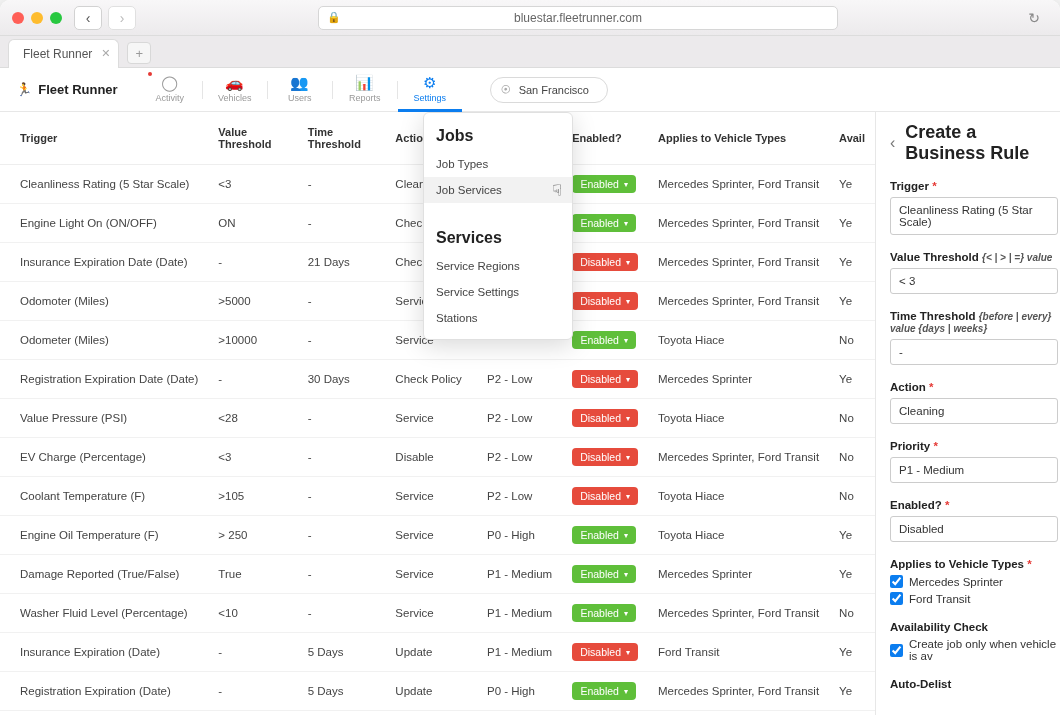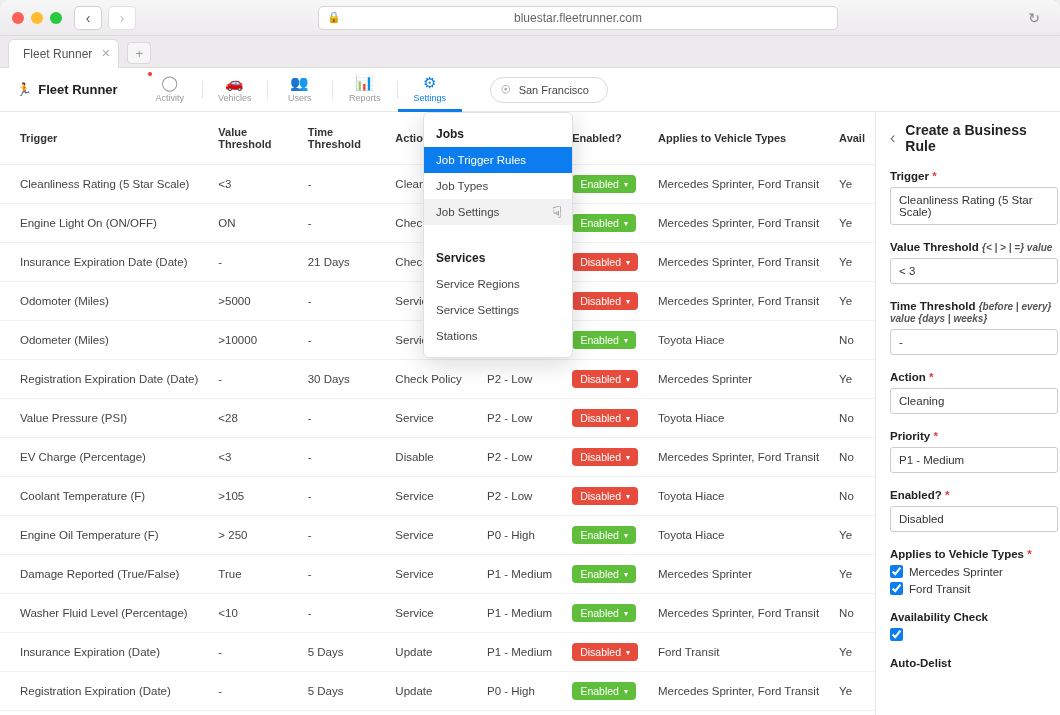--- a/index.html
+++ b/index.html
@@ -40,30 +40,30 @@
 td{font-size:11.5px;color:#444;padding:10px 10px;border-bottom:1px solid #f1f1f1;white-space:nowrap}
 th:first-child,td:first-child{padding-left:20px}
 
 .badge{display:inline-flex;align-items:center;gap:5px;padding:3px 8px;border-radius:4px;color:#fff;font-size:10.5px;min-width:64px;justify-content:center}
 .badge.en{background:#5fbf3a}
 .badge.dis{background:#e64b3c}
 .badge .caret{font-size:8px}
 
 
 .menu{position:absolute;top:0;left:423px;width:150px;background:#fff;border:1px solid #e0e0e0;border-radius:6px;box-shadow:0 6px 24px rgba(0,0,0,0.15);padding:8px 0;z-index:20}
-.menu-hdr{font-weight:700;font-size:12px;padding:6px 12px;color:#222}
+.menu-hdr{font-weight:700;font-size:16px;padding:6px 12px;color:#222}
 .menu-item{font-size:11.5px;padding:7px 12px;color:#444;cursor:pointer;position:relative}
 .menu-item.sel{background:#0b7def;color:#fff}
 .menu-item.hov{background:#f2f2f2}
 .pointer{position:absolute;right:10px;top:4px;font-size:16px}
 
 
 .side-hdr{display:flex;align-items:center;gap:10px;margin-bottom:14px}
 .side-hdr .back{font-size:16px;color:#777}
-.side-hdr h3{font-size:14px;font-weight:700;color:#222}
+.side-hdr h3{font-size:18px;font-weight:700;color:#222}
 .fld-label{font-size:11.5px;font-weight:700;color:#222;margin:16px 0 5px}
 .fld-sub{font-size:10px;font-weight:600;color:#555;font-style:italic}
 .req{color:#e53935;font-weight:700}
 .fld-input{border:1px solid #ccc;border-radius:3px;padding:6px 8px;font-size:11.5px;color:#333;margin-bottom:6px;width:168px}
 .chk-row{display:flex;align-items:center;gap:6px;font-size:11.5px;color:#333;margin:4px 0}
 .chk-row input{accent-color:#0b7def}
 
 </style>
 </head>
 <body>
@@ -337,24 +337,23 @@
               <td>P0 - High</td>
               <td></td>
               <td>Ford Transit</td>
               <td>Ye</td>
             </tr>
           </tbody>
       </table>
 
       <div class="menu">
         <div class="menu-hdr">Jobs</div>
-        <div class="menu-item sel">Job Trigger Rules</div>
         <div class="menu-item">Job Types</div>
         <div class="menu-item hov">
-          <span>Job Settings</span>
+          <span>Job Services</span>
           <span class="pointer">☟</span>
         </div>
         <div class="menu-hdr" style="margin-top:20px">Services</div>
         <div class="menu-item">Service Regions</div>
         <div class="menu-item">Service Settings</div>
         <div class="menu-item">Stations</div>
       </div>
     </div>
 
     <div class="side">
@@ -387,19 +386,20 @@
           <span>Mercedes Sprinter</span>
         </div>
       <div class="chk-row">
           <input type="checkbox" checked="" style="">
           <span>Ford Transit</span>
         </div>
 
       <div class="fld-label">Availability Check</div>
       <div class="chk-row">
           <input type="checkbox" checked="" style="">
+          <span>Create job only when vehicle is av</span>
         </div>
 
       <div class="fld-label">Auto-Delist</div>
     </div>
   </div>
 
 </div>
 
 </body></html>

